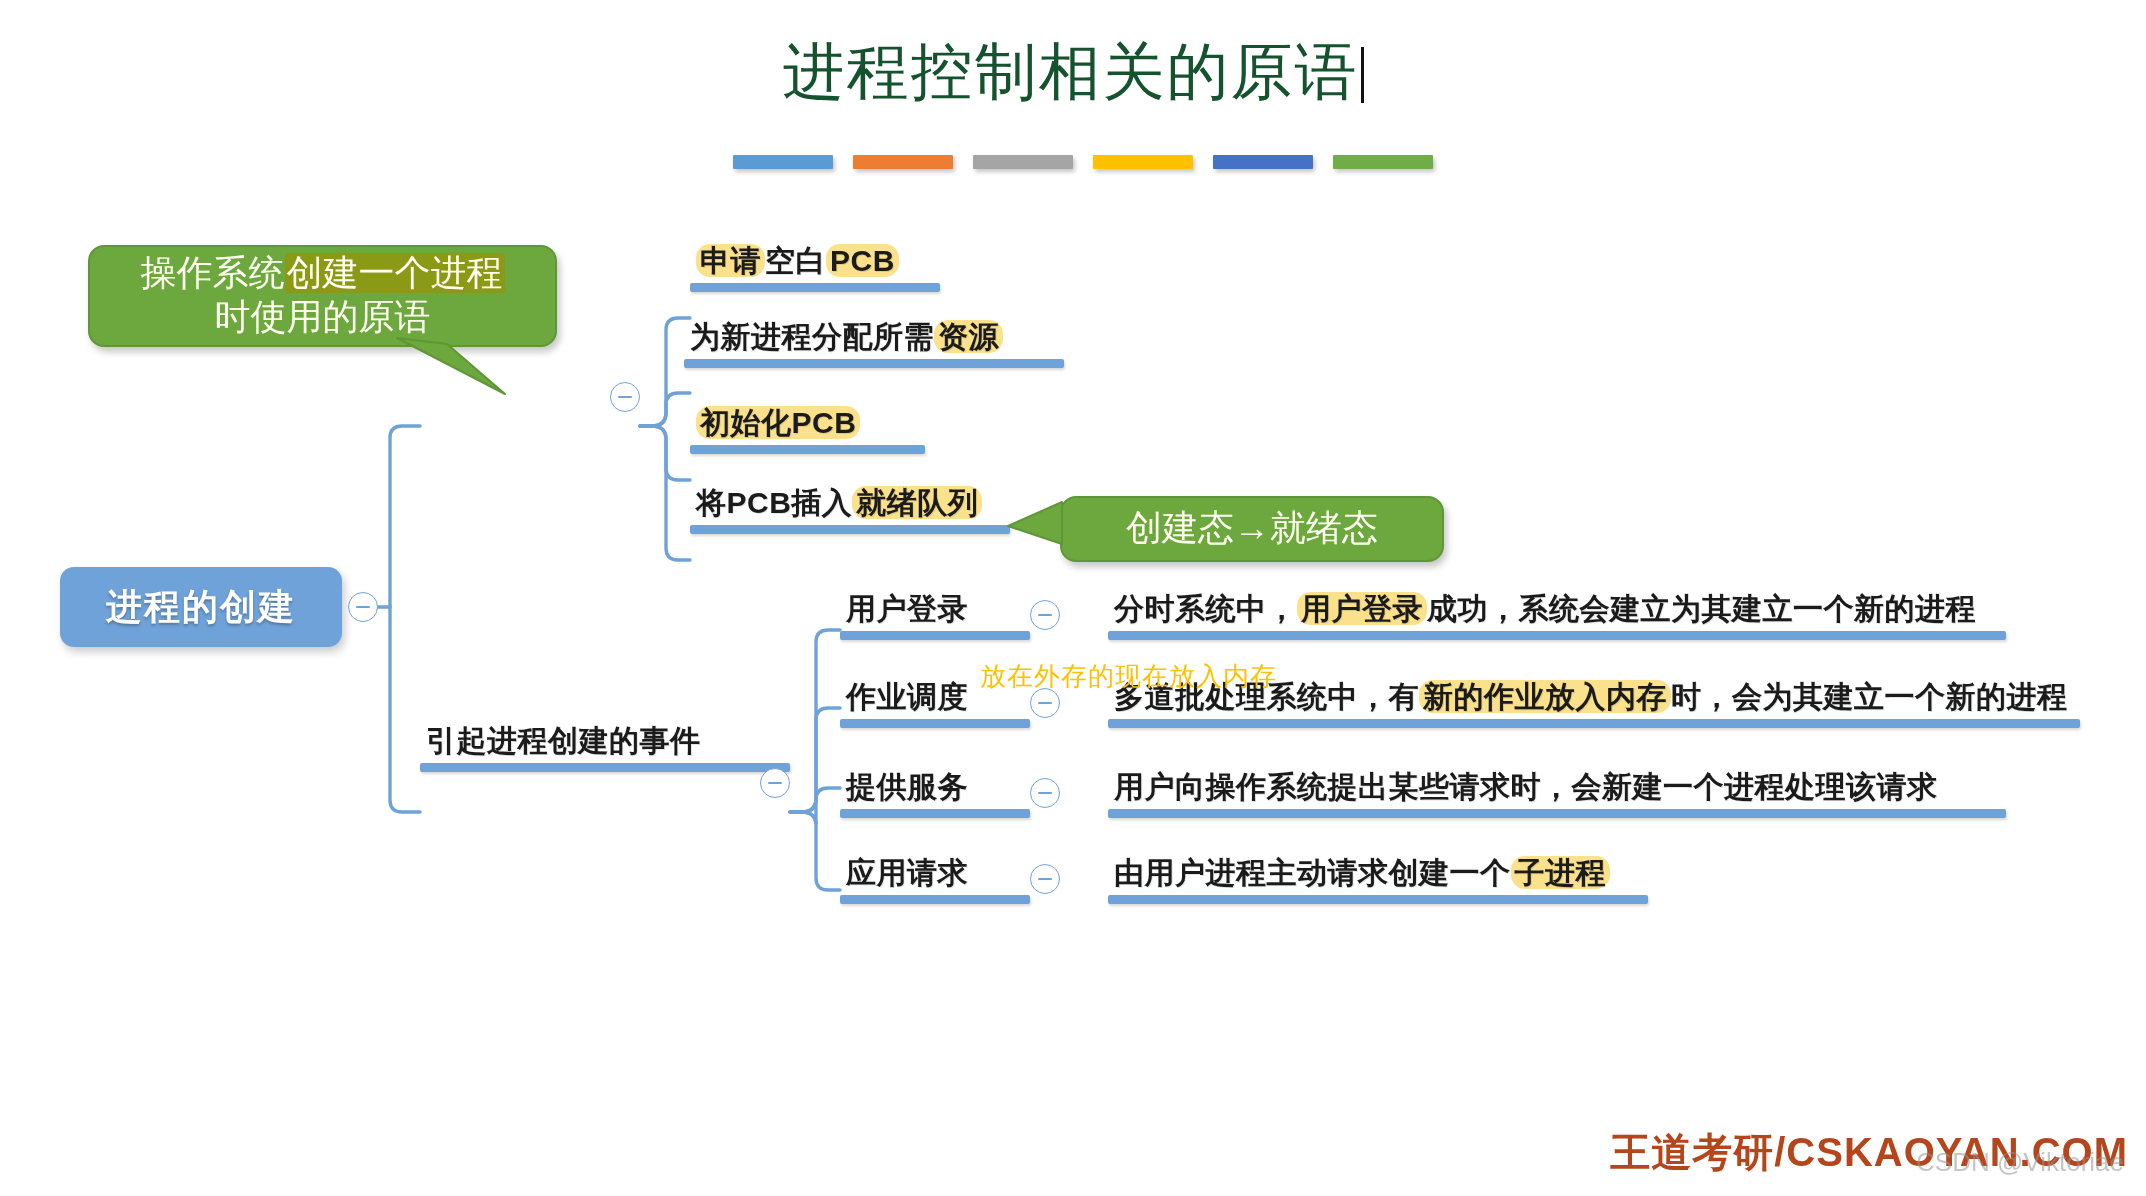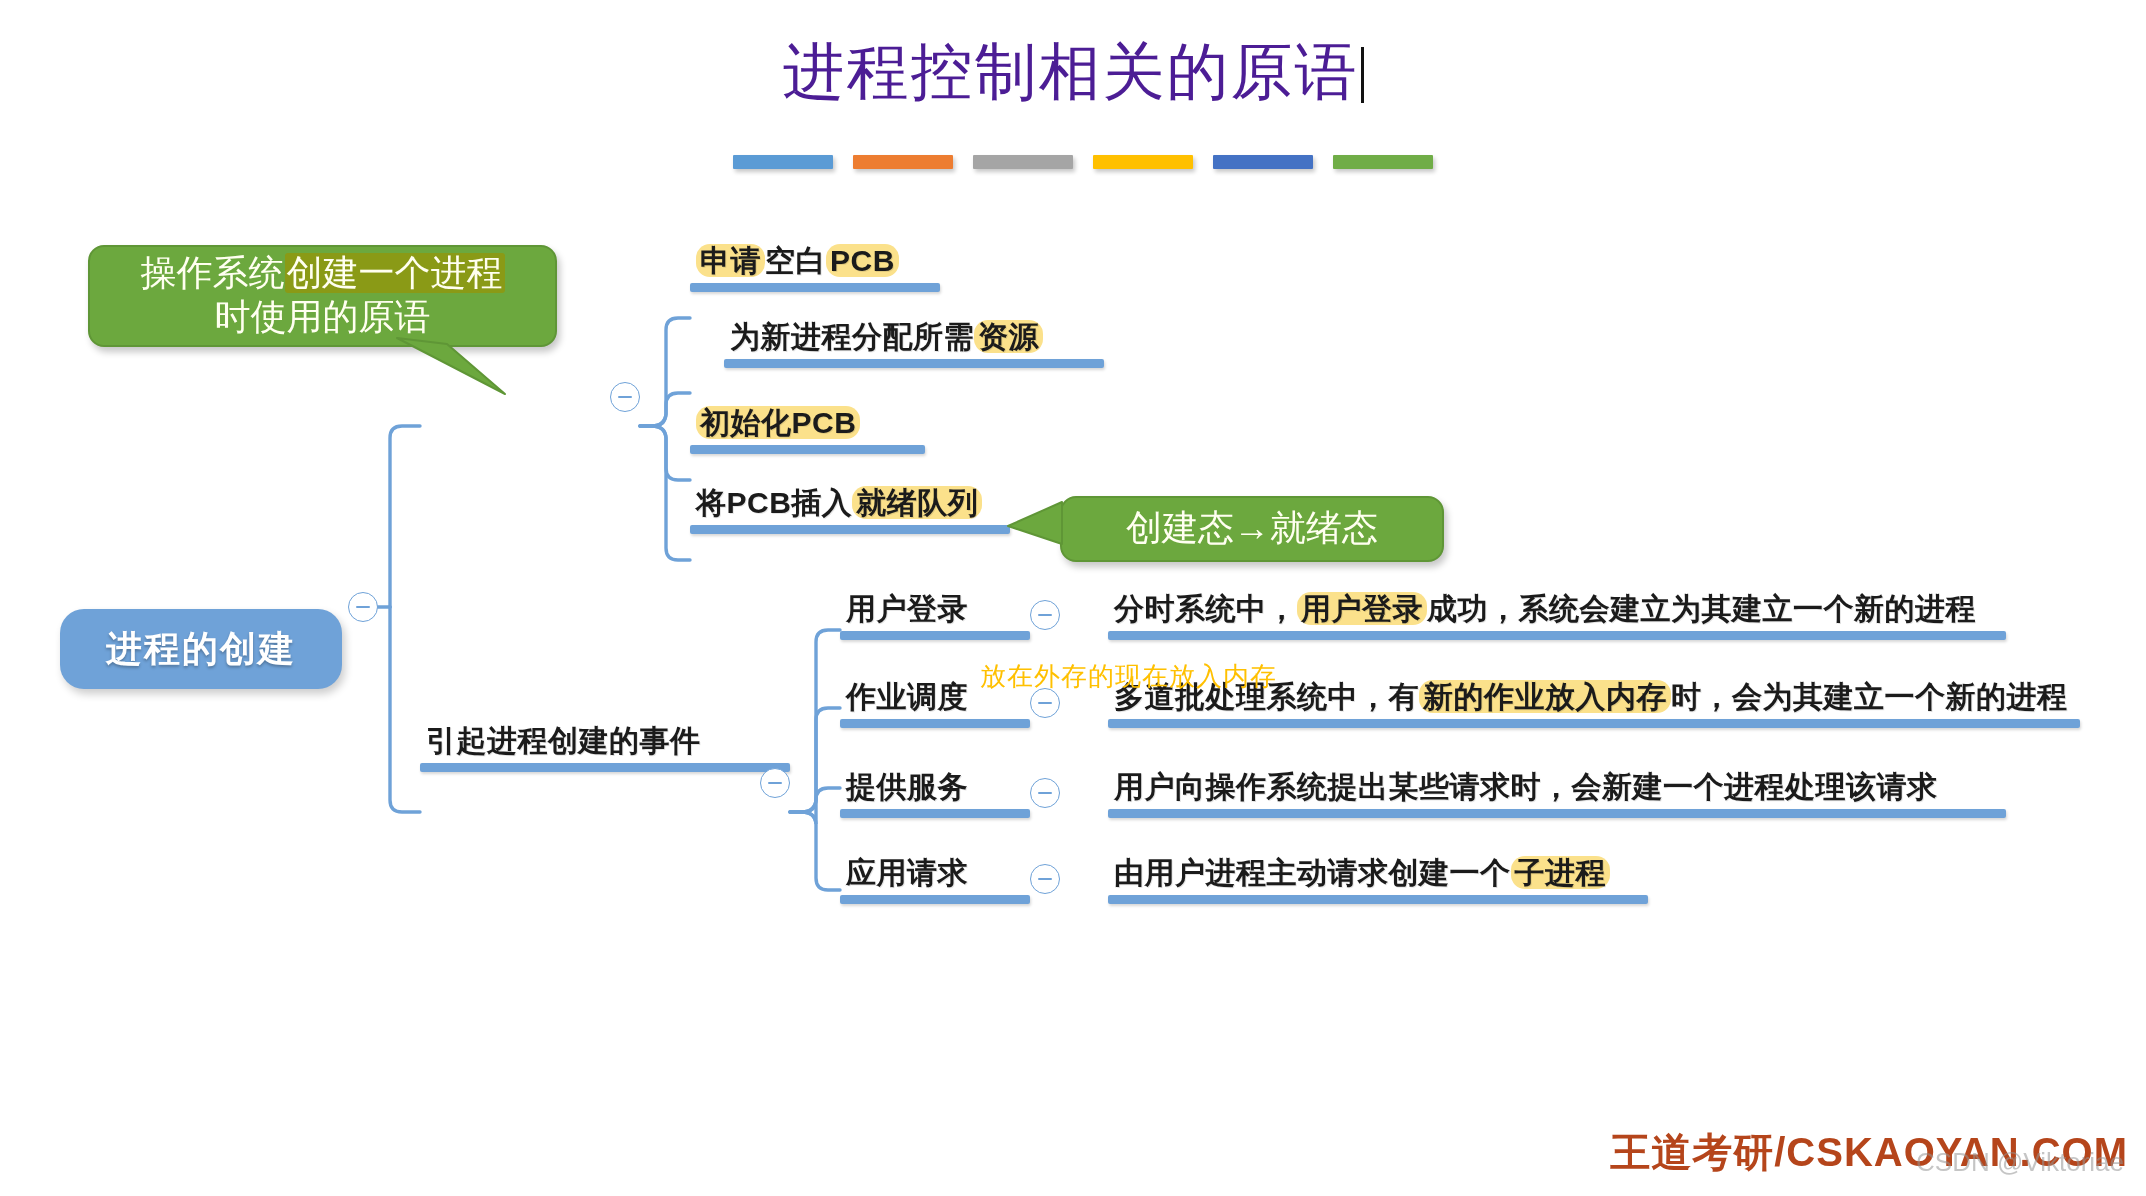--- a/index.html
+++ b/index.html
@@ -8,43 +8,43 @@
     width:2146px;height:1196px;position:relative;overflow:hidden;
     font-family:"Liberation Sans","DejaVu Sans",sans-serif;
     -webkit-font-smoothing:antialiased;
   }
   #canvas{position:absolute;left:0;top:0;width:2146px;height:1196px;}
 
   
   #title{
     position:absolute;left:0;top:30px;width:2146px;text-align:center;
     font-family:"Liberation Serif","DejaVu Serif",serif;
-    font-size:62px;color:#4c1d95;letter-spacing:2px;white-space:nowrap;
+    font-size:62px;color:#14532d;letter-spacing:2px;white-space:nowrap;
   }
   #title .caret{
     display:inline-block;width:3px;height:56px;background:#111;
     vertical-align:-10px;margin-left:2px;
   }
 
   
   #colorbar{position:absolute;left:733px;top:155px;display:flex;gap:20px;}
   #colorbar .chip{
     width:100px;height:14px;border-radius:1px;
     box-shadow:2px 3px 4px rgba(0,0,0,.22);
   }
 
   
   #wires{position:absolute;left:0;top:0;width:2146px;height:1196px;pointer-events:none;}
 
   
   #root-node{
     position:absolute;left:60px;top:567px;width:282px;height:80px;
-    background:#6FA2D8;border-radius:24px;
+    background:#6FA2D8;border-radius:14px;
     box-shadow:3px 5px 8px rgba(0,0,0,.20);
-    display:flex;align-items:center;justify-content:center;margin-top:42px;
+    display:flex;align-items:center;justify-content:center;
   }
   #root-node .txt{
     color:#ffffff;font-size:36px;font-weight:bold;letter-spacing:2px;
     text-shadow:0 2px 3px rgba(0,0,0,.28);
   }
 
   
   .collapse{
     position:absolute;width:30px;height:30px;border-radius:50%;
     border:1.6px solid #6FA2D8;background:#ffffff;
@@ -143,21 +143,21 @@
   </div>
   <div class="collapse" style="left:348px;top:592px"></div>
 
   <div class="collapse" style="left:610px;top:382px"></div>
 
   <div class="node" style="left:690px;top:244px;width:250px">
     <span class="label"><span class="hl">申请</span><span>空白</span><span class="hl">PCB</span></span>
     <span class="rule"></span>
   </div>
 
-  <div class="node" style="left:724px;top:320px;width:380px">
+  <div class="node" style="left:684px;top:320px;width:380px">
     <span class="label"><span>为新进程分配所需</span><span class="hl">资源</span></span>
     <span class="rule"></span>
   </div>
 
   <div class="node" style="left:690px;top:406px;width:235px">
     <span class="label"><span class="hl">初始化PCB</span></span>
     <span class="rule"></span>
   </div>
 
   <div class="node" style="left:690px;top:486px;width:320px">

